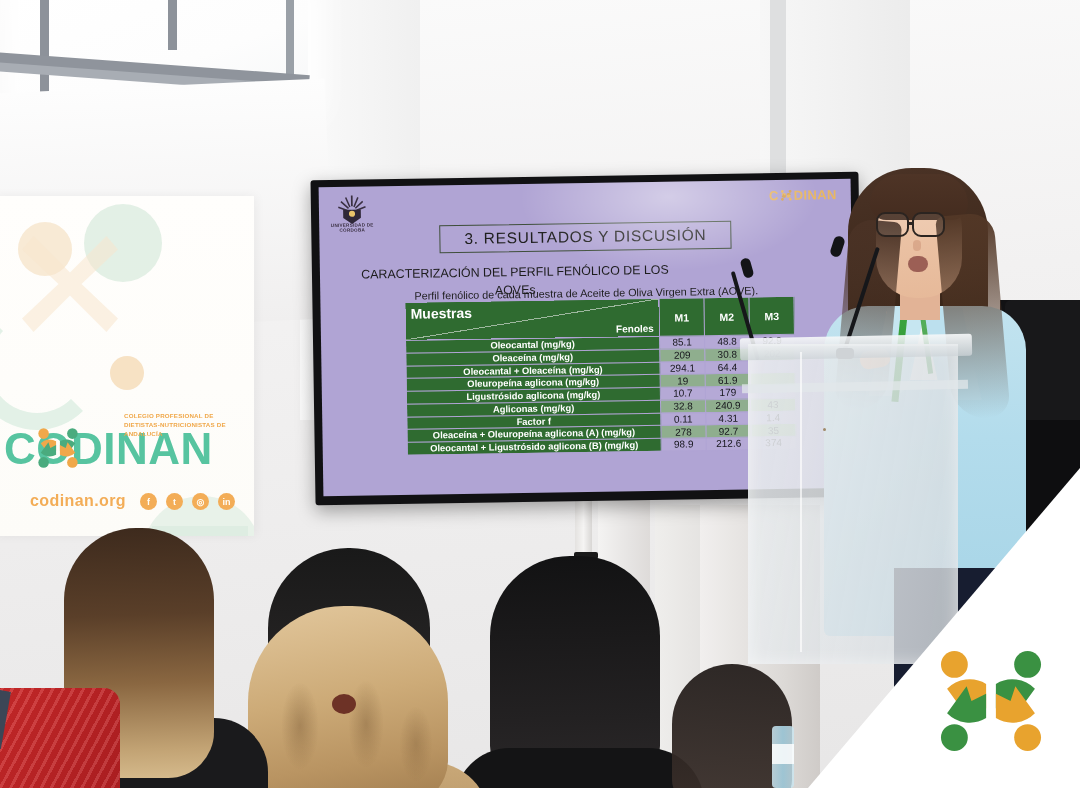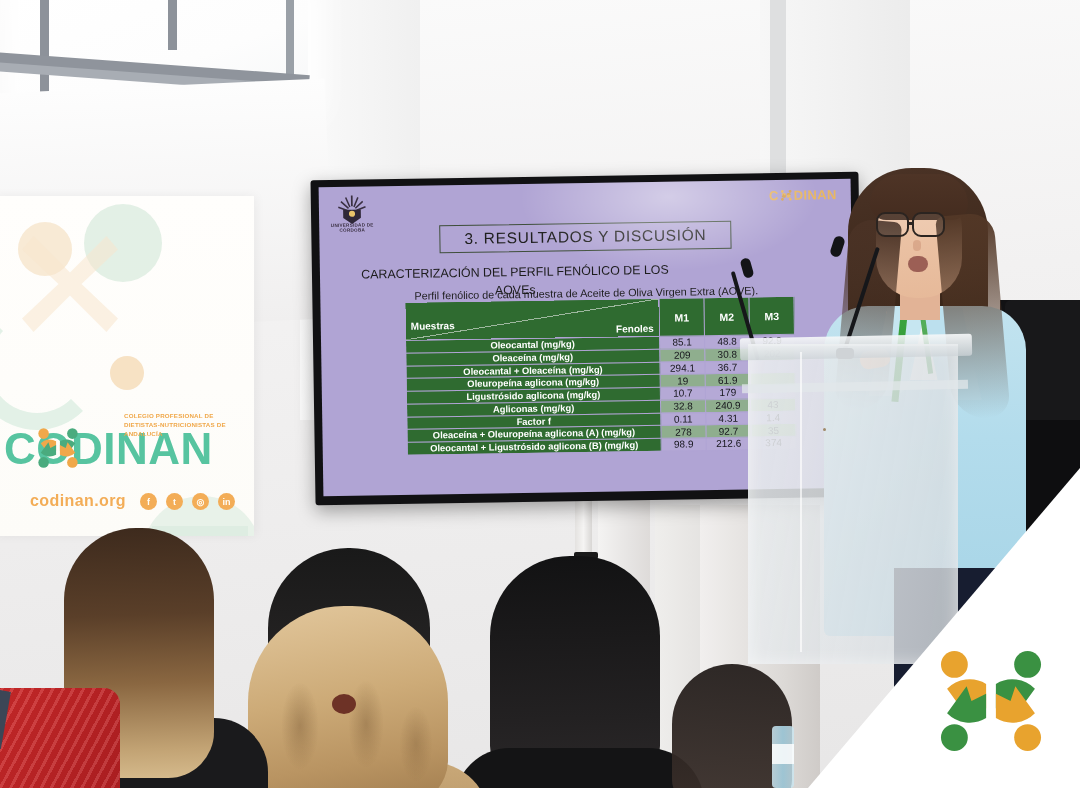--- a/index.html
+++ b/index.html
@@ -196,21 +196,21 @@
   .hdr-corner {
     position:relative; width:254px; height:38px;
     background:#2f6b30; color:#fff;
     overflow:hidden;
   }
   .hdr-corner .diag {
     position:absolute; left:0; top:0; width:100%; height:100%;
     background:linear-gradient(to bottom right, transparent calc(50% - 0.5px), #9fb89f calc(50% - 0.5px), #9fb89f calc(50% + 0.5px), transparent calc(50% + 0.5px));
   }
   .hdr-corner .lbl-a {
-    position:absolute; left:5px; top:3px; font-weight:700; font-size:10px;margin-top:15px;
+    position:absolute; left:5px; top:3px; font-weight:700; font-size:14px;
   }
   .hdr-corner .lbl-b {
     position:absolute; right:5px; bottom:2px; font-weight:700; font-size:10px;
   }
   .hdr-m {
     background:#2f6b30; color:#fff; font-weight:700; font-size:10.5px;
     text-align:center; height:38px; width:45px;
   }
   .row-label {
     background:#2f6b30; color:#fff; font-weight:700; text-align:center;
@@ -544,21 +544,21 @@
             </tr>
             <tr class="band-b">
               <td class="row-label">Oleaceína (mg/kg)</td>
               <td class="cell-v">209</td>
               <td class="cell-v">30.8</td>
               <td class="cell-v">202</td>
             </tr>
             <tr class="band-a">
               <td class="row-label">Oleocantal + Oleaceína (mg/kg)</td>
               <td class="cell-v">294.1</td>
-              <td class="cell-v">36.7</td>
+              <td class="cell-v">64.4</td>
               <td class="cell-v"></td>
             </tr>
             <tr class="band-b">
               <td class="row-label">Oleuropeína aglicona (mg/kg)</td>
               <td class="cell-v">19</td>
               <td class="cell-v">61.9</td>
               <td class="cell-v"></td>
             </tr>
             <tr class="band-a">
               <td class="row-label">Ligustrósido aglicona (mg/kg)</td>

